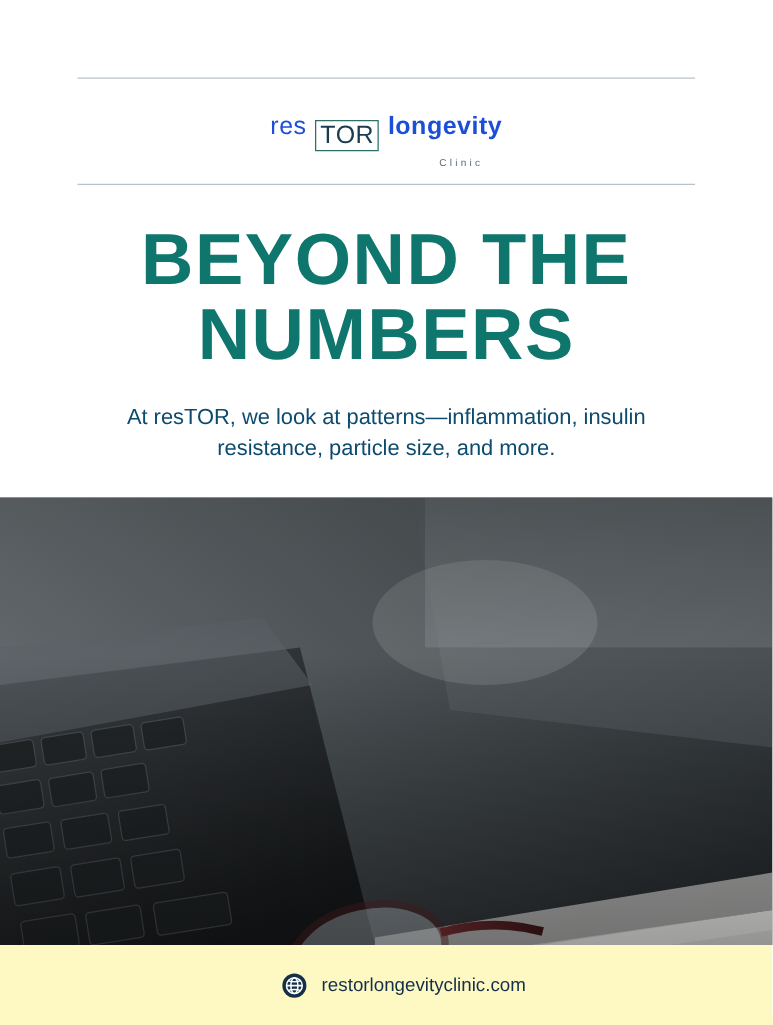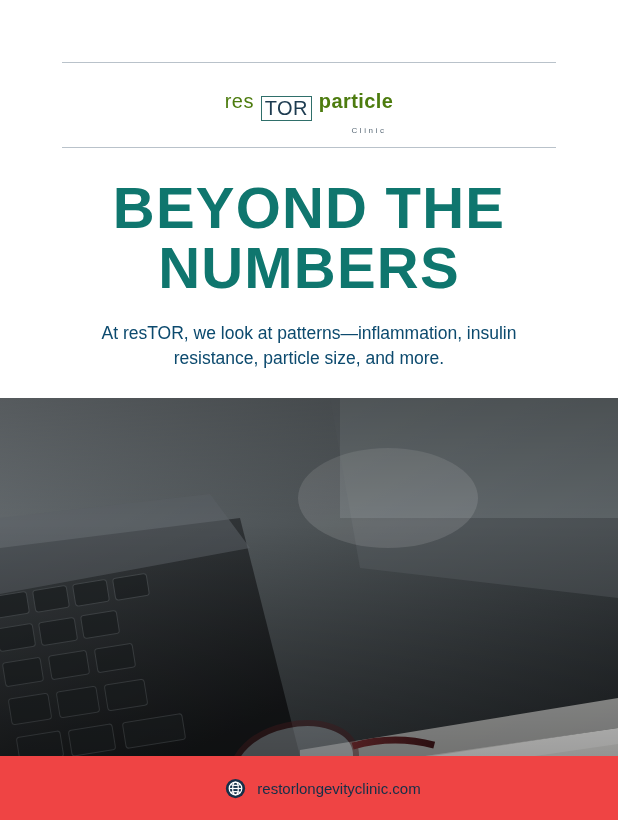--- a/index.html
+++ b/index.html
@@ -36,21 +36,21 @@
     text-align: center;
   }
   .logo-line {
     display: flex;
     align-items: center;
     justify-content: center;
     gap: 7px;
     line-height: 1;
   }
   .logo-res, .logo-longevity {
-    color: #4d7c0f;
+    color: #1d4ed8;
     font-size: 20px;
     letter-spacing: 0.4px;
   }
   .logo-res { font-weight: 400; }
   .logo-tor-box {
     border: 1.4px solid #2f6f6a;
     padding: 1px 3px 2px 3px;
     color: #1d3b50;
     font-size: 20px;
     font-weight: 400;
@@ -101,21 +101,21 @@
   }
   .photo svg { display: block; }
 
   
   .footer {
     flex: 1;
     display: flex;
     align-items: center;
     justify-content: center;
     gap: 72px;
-    background: #ef4444;
+    background: #fef9c3;
     padding-left: 28px;
   }
   .footer-item {
     display: flex;
     align-items: center;
     gap: 11px;
   }
   .footer-text {
     color: #143049;
     font-size: 15px;
@@ -131,21 +131,21 @@
 
 <div class="poster">
 
   <div class="header">
     <div class="rule"></div>
 
     <div class="logo-block">
       <div class="logo-line">
         <span class="logo-res">res</span>
         <span class="logo-tor-box">TOR</span>
-        <span class="logo-longevity">particle</span>
+        <span class="logo-longevity">longevity</span>
       </div>
       <div class="logo-sub">Clinic</div>
     </div>
 
     <div class="rule"></div>
   </div>
 
   <div class="title-wrap">
     <h1 class="title">
       <span>BEYOND THE</span><br>

